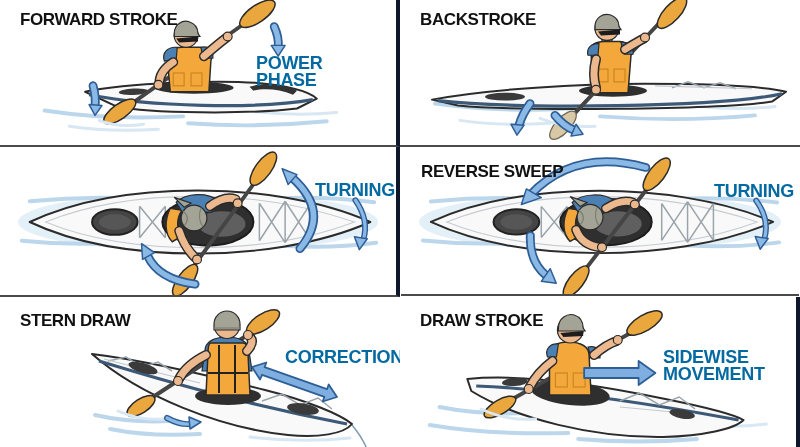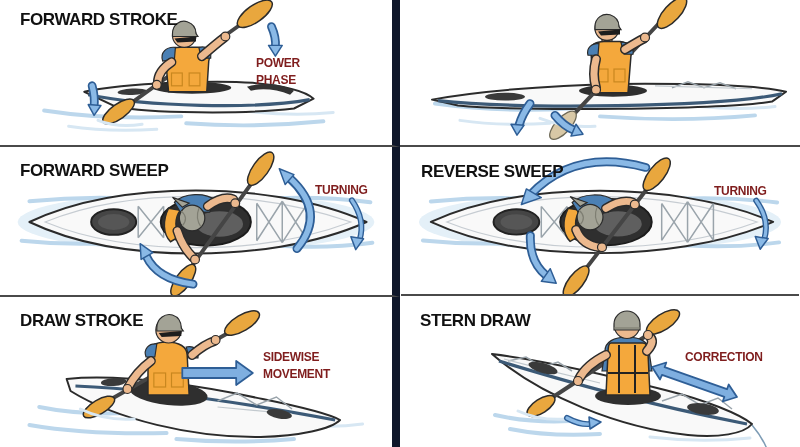--- a/index.html
+++ b/index.html
@@ -1,27 +1,27 @@
 <!DOCTYPE html>
 <html><head>
 <meta charset="utf-8">
 <style>
   html,body{margin:0;padding:0;background:#fff;}
   .board{width:800px;height:447px;display:grid;grid-template-columns:400px 400px;
          grid-template-rows:147px 150px 150px;background:#fff;
          font-family:"Liberation Sans",sans-serif;}
   .cell{position:relative;background:#fff;overflow:hidden;box-sizing:border-box;}
-  .cell.cl{border-right:8px solid #0f172a;}
+  .cell.cl{border-right:4px solid #0f172a;}
   .cell.rb{border-bottom:2px solid #4a4a4a;}
   .cell svg{position:absolute;left:0;top:0;width:100%;height:100%;}
   .title{position:absolute;left:20px;top:11px;font-weight:700;font-size:17px;line-height:1;
          letter-spacing:-0.4px;color:#111;}
   .t2{top:15px;}
-  .note{position:absolute;font-weight:700;font-size:12px;line-height:17px;
-        letter-spacing:-0.3px;color:#7f1d1d;white-space:pre-line;}
+  .note{position:absolute;font-weight:700;font-size:18px;line-height:17px;
+        letter-spacing:-0.3px;color:#0369a1;white-space:pre-line;}
   .n-p1{left:256px;top:55px;}
   .n-p2{left:260px;top:54px;}
   .n-p3{left:315px;top:35px;}
   .n-p4{left:313px;top:35px;}
   .n-p5{left:263px;top:52px;}
   .n-p6{left:285px;top:52px;}
   
   .w1{stroke:#bcd7ec;stroke-width:4;fill:none;stroke-linecap:round;}
   .w2{stroke:#d7e7f3;stroke-width:3;fill:none;stroke-linecap:round;}
   .wake{stroke:#7d9cb5;stroke-width:1.5;fill:none;}
@@ -151,20 +151,21 @@
         <path class="ar-o" d="M130,105 Q122,116 119,127"></path>
           <path class="ar-i" d="M130,105 Q122,116 119,127"></path>
         <polygon class="ar-h" points="117,137 111,126 124,127"></polygon>
       </g>
       <g>
         <path class="ar-o" d="M155,117 Q164,128 174,132"></path>
           <path class="ar-i" d="M155,117 Q164,128 174,132"></path>
         <polygon class="ar-h" points="183,136 171,138 176,126"></polygon>
       </g>
     </svg>
+    <div class="title">BACKSTROKE</div>
   </figure>
 
   <figure class="cell cl rb" style="margin:0">
     <svg viewBox="0 0 400 150" preserveAspectRatio="none">
       <g>
         <ellipse cx="200" cy="76" rx="182" ry="30" fill="#e4f0f8"></ellipse>
         <path class="w1" d="M30,55 Q80,50 130,52"></path>
         <path class="w1" d="M22,95 Q70,100 120,97"></path>
         <path class="w1" d="M280,52 Q330,50 378,56"></path>
         <path class="w1" d="M285,100 Q335,103 380,97"></path>
@@ -205,21 +206,20 @@
         <path class="ar-o" d="M197,139 Q160,134 149,110"></path>
           <path class="ar-i" d="M197,139 Q160,134 149,110"></path>
         <polygon class="ar-h" points="143,98 156,107 144,114"></polygon>
       </g>
       <g>
         <path class="ar-o2" d="M359,54 Q373,74 367,94"></path>
           <path class="ar-i2" d="M359,54 Q373,74 367,94"></path>
         <polygon class="ar-h" points="363,104 371,93 358,91"></polygon>
       </g>
     </svg>
-    <div class="title t2">FORWARD SWEEP</div>
     <div class="note n-p3">TURNING</div>
   </figure>
 
   <figure class="cell rb" style="margin:1px">
     <svg viewBox="0 0 400 150" preserveAspectRatio="none">
       <g>
         <ellipse cx="200" cy="76" rx="182" ry="30" fill="#e4f0f8"></ellipse>
         <path class="w1" d="M30,55 Q80,50 130,52"></path>
         <path class="w1" d="M22,95 Q70,100 120,97"></path>
         <path class="w1" d="M280,52 Q330,50 378,56"></path>
@@ -263,20 +263,70 @@
         <polygon class="ar-h" points="156,139 141,137 150,124"></polygon>
       </g>
       <g>
         <path class="ar-o2" d="M357,54 Q371,74 365,94"></path>
           <path class="ar-i2" d="M357,54 Q371,74 365,94"></path>
         <polygon class="ar-h" points="361,104 369,93 356,91"></polygon>
       </g>
     </svg>
     <div class="title t2">REVERSE SWEEP</div>
     <div class="note n-p4">TURNING</div>
+  </figure>
+
+  <figure class="cell" style="margin:0">
+    <svg viewBox="0 0 400 150" preserveAspectRatio="none">
+      <g>
+        <path class="w1" d="M95,118 Q130,126 170,124"></path>
+        <path class="w1" d="M110,132 Q150,140 200,137"></path>
+        <path class="w2" d="M250,140 Q300,146 350,141"></path>
+        <path class="wake" d="M352,128 Q362,140 367,152"></path>
+      </g>
+      <g>
+        <path class="hull" d="M92,57 C150,64 215,80 265,93 C305,103 340,117 352,127 C344,137 318,141 288,138 C220,131 140,99 92,57 Z"></path>
+        <path class="stripe" d="M99,64 C165,84 240,106 347,127"></path>
+        <path class="rig" d="M108,64 L126,60 L142,70 L158,65 L172,74"></path>
+        <path class="deckline" d="M104,62 Q150,74 200,86"></path>
+        <ellipse class="dark" cx="143" cy="71" rx="15" ry="5" transform="rotate(16 143 71)"></ellipse>
+        <path class="rig" d="M262,104 L282,97 L300,108 L318,101 L332,112"></path>
+        <ellipse class="dark" cx="303" cy="112" rx="16" ry="5.5" transform="rotate(8 303 112)"></ellipse>
+        <ellipse class="cockpit" cx="228" cy="99" rx="33" ry="9"></ellipse>
+      </g>
+      <g>
+        <line class="shaft" x1="255" y1="33" x2="150" y2="102"></line>
+        <ellipse class="blade" cx="263" cy="25" rx="19" ry="8" transform="rotate(147 263 25)"></ellipse>
+        <ellipse class="blade" cx="141" cy="109" rx="16" ry="7" transform="rotate(147 141 109)"></ellipse>
+        <path class="w2" d="M118,114 q22,10 48,8"></path>
+        <rect class="skin" x="222" y="34" width="10" height="9"></rect>
+        <path class="shirt" d="M205,54 C205,45 214,40 227,40 C240,40 249,45 249,54 L252,74 L202,74 Z"></path>
+        <path class="vest" d="M211,46 L243,46 C247,46 248,50 248,56 L250,98 L206,98 L208,56 C208,50 209,46 211,46 Z"></path>
+        <path class="strap" d="M219,48 L219,96 M235,48 L235,96 M208,76 L248,76"></path>
+        <path class="arm-o" d="M247,54 Q255,45 250,40"></path>
+          <path class="arm" d="M247,54 Q255,45 250,40"></path>
+        <path class="arm-o" d="M206,58 Q186,68 179,82"></path>
+          <path class="arm" d="M206,58 Q186,68 179,82"></path>
+        <circle class="skin" cx="227" cy="29" r="12.5"></circle>
+        <path class="cap" d="M214,27 A12.5,12.5 0 0 1 240,27 L240,33 L214,33 Z" fill="#7e7e72"></path>
+        <path class="capseam" d="M214,31 L240,31"></path>
+        <circle class="skin" cx="248" cy="38" r="4.5"></circle>
+        <circle class="skin" cx="178" cy="84" r="4.5"></circle>
+      </g>
+      <g>
+        <polygon class="solid-arrow" points="252,70 260,82.5 262,77.8 324.4,99.8 322.7,104.5 337,100 328.7,87.5 327,92.2 264.6,70.2 266.3,65.5"></polygon>
+      </g>
+      <g>
+        <path class="ar-o2" d="M167,121 Q180,128 190,127"></path>
+          <path class="ar-i2" d="M167,121 Q180,128 190,127"></path>
+        <polygon class="ar-h" points="201,125 189,120 190,132"></polygon>
+      </g>
+    </svg>
+    <div class="title t2">STERN DRAW</div>
+    <div class="note n-p6">CORRECTION</div>
   </figure>
 
   <figure class="cell cl" style="margin:0">
     <svg viewBox="0 0 400 150" preserveAspectRatio="none">
       <g>
         <path class="w1" d="M40,110 Q80,118 130,116"></path>
         <path class="w1" d="M30,128 Q90,138 170,136"></path>
         <path class="w1" d="M180,142 Q240,147 300,142"></path>
         <path class="w2" d="M310,128 Q340,131 370,127"></path>
       </g>
@@ -312,63 +362,13 @@
       </g>
       <g>
         <polygon class="solid-arrow" points="186,71 241,71 241,64 258,76 241,88 241,81 186,81"></polygon>
       </g>
     </svg>
     <div class="title t2">DRAW STROKE</div>
     <div class="note n-p5">SIDEWISE
 MOVEMENT</div>
   </figure>
 
-  <figure class="cell" style="margin:0">
-    <svg viewBox="0 0 400 150" preserveAspectRatio="none">
-      <g>
-        <path class="w1" d="M95,118 Q130,126 170,124"></path>
-        <path class="w1" d="M110,132 Q150,140 200,137"></path>
-        <path class="w2" d="M250,140 Q300,146 350,141"></path>
-        <path class="wake" d="M352,128 Q362,140 367,152"></path>
-      </g>
-      <g>
-        <path class="hull" d="M92,57 C150,64 215,80 265,93 C305,103 340,117 352,127 C344,137 318,141 288,138 C220,131 140,99 92,57 Z"></path>
-        <path class="stripe" d="M99,64 C165,84 240,106 347,127"></path>
-        <path class="rig" d="M108,64 L126,60 L142,70 L158,65 L172,74"></path>
-        <path class="deckline" d="M104,62 Q150,74 200,86"></path>
-        <ellipse class="dark" cx="143" cy="71" rx="15" ry="5" transform="rotate(16 143 71)"></ellipse>
-        <path class="rig" d="M262,104 L282,97 L300,108 L318,101 L332,112"></path>
-        <ellipse class="dark" cx="303" cy="112" rx="16" ry="5.5" transform="rotate(8 303 112)"></ellipse>
-        <ellipse class="cockpit" cx="228" cy="99" rx="33" ry="9"></ellipse>
-      </g>
-      <g>
-        <line class="shaft" x1="255" y1="33" x2="150" y2="102"></line>
-        <ellipse class="blade" cx="263" cy="25" rx="19" ry="8" transform="rotate(147 263 25)"></ellipse>
-        <ellipse class="blade" cx="141" cy="109" rx="16" ry="7" transform="rotate(147 141 109)"></ellipse>
-        <path class="w2" d="M118,114 q22,10 48,8"></path>
-        <rect class="skin" x="222" y="34" width="10" height="9"></rect>
-        <path class="shirt" d="M205,54 C205,45 214,40 227,40 C240,40 249,45 249,54 L252,74 L202,74 Z"></path>
-        <path class="vest" d="M211,46 L243,46 C247,46 248,50 248,56 L250,98 L206,98 L208,56 C208,50 209,46 211,46 Z"></path>
-        <path class="strap" d="M219,48 L219,96 M235,48 L235,96 M208,76 L248,76"></path>
-        <path class="arm-o" d="M247,54 Q255,45 250,40"></path>
-          <path class="arm" d="M247,54 Q255,45 250,40"></path>
-        <path class="arm-o" d="M206,58 Q186,68 179,82"></path>
-          <path class="arm" d="M206,58 Q186,68 179,82"></path>
-        <circle class="skin" cx="227" cy="29" r="12.5"></circle>
-        <path class="cap" d="M214,27 A12.5,12.5 0 0 1 240,27 L240,33 L214,33 Z" fill="#7e7e72"></path>
-        <path class="capseam" d="M214,31 L240,31"></path>
-        <circle class="skin" cx="248" cy="38" r="4.5"></circle>
-        <circle class="skin" cx="178" cy="84" r="4.5"></circle>
-      </g>
-      <g>
-        <polygon class="solid-arrow" points="252,70 260,82.5 262,77.8 324.4,99.8 322.7,104.5 337,100 328.7,87.5 327,92.2 264.6,70.2 266.3,65.5"></polygon>
-      </g>
-      <g>
-        <path class="ar-o2" d="M167,121 Q180,128 190,127"></path>
-          <path class="ar-i2" d="M167,121 Q180,128 190,127"></path>
-        <polygon class="ar-h" points="201,125 189,120 190,132"></polygon>
-      </g>
-    </svg>
-    <div class="title t2">STERN DRAW</div>
-    <div class="note n-p6">CORRECTION</div>
-  </figure>
-
 </div>
 
 </body></html>

